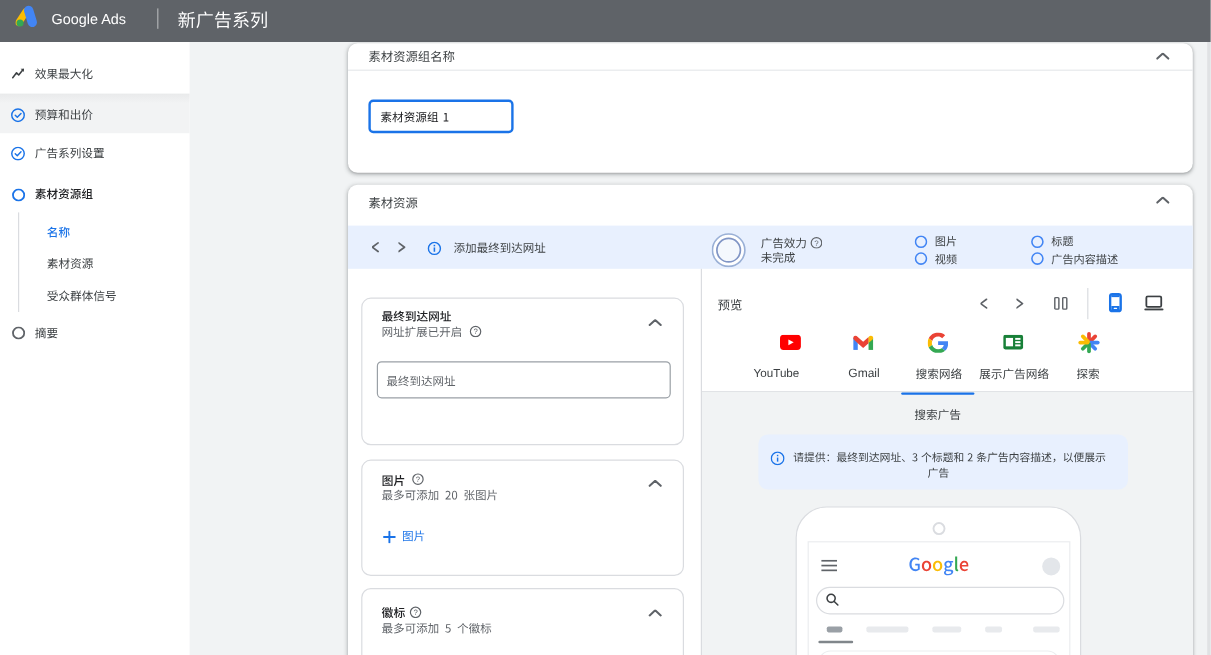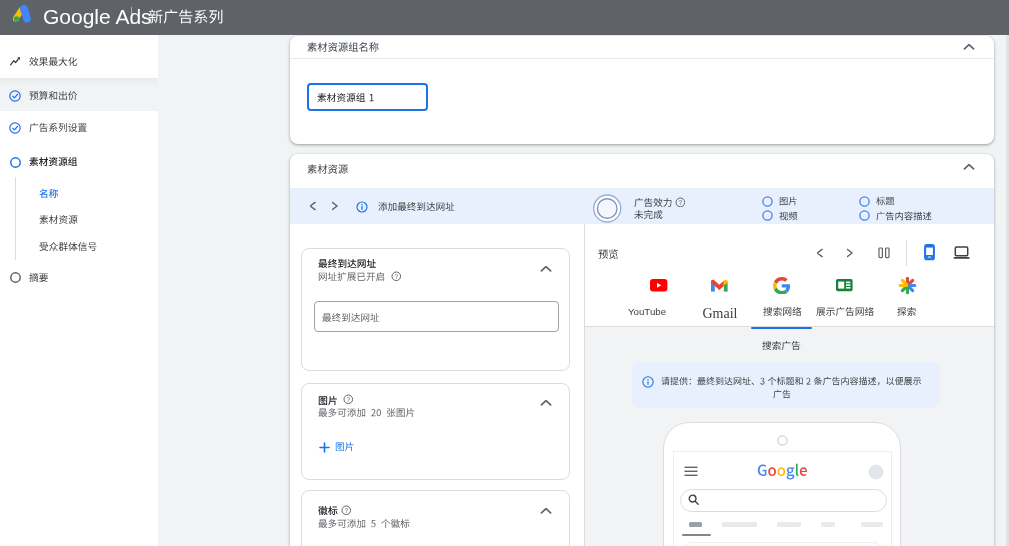--- a/index.html
+++ b/index.html
@@ -114,21 +114,21 @@
   </svg>
 <div style="position:absolute;left:0;top:0;width:1009px;height:546px;background:#f1f3f4;overflow:hidden">
 <div style="position:absolute;left:0;top:0;width:1009px;height:35px;background:#5f6368"></div>
 <svg style="position:absolute;left:13px;top:3px;" width="24" height="24" viewBox="0 0 24 24">
 <g>
 <rect x="2.6" y="3" width="5.9" height="16.6" rx="2.95" fill="#fbbc04" transform="rotate(33 5.5 11.3)"></rect>
 <circle cx="3.7" cy="16.1" r="2.95" fill="#34a853"></circle>
 <rect x="8.5" y="1.6" width="7.8" height="18.2" rx="3.9" fill="#4285f4" transform="rotate(-17 12.4 10.7)"></rect>
 </g>
     </svg>
-<div style="position:absolute;left:43px;top:0;height:35px;line-height:33px;font-size:21px;color:#fff;font-family:'Liberation Sans',sans-serif">Google Ads</div>
+<div style="position:absolute;left:43px;top:0;height:35px;line-height:33px;font-size:12px;color:#fff;font-family:'Liberation Sans',sans-serif">Google Ads</div>
 <div style="position:absolute;left:130.5px;top:7px;width:1px;height:17px;background:rgba(255,255,255,.5)"></div>
 <svg style="position:absolute;left:148.0px;top:4.5px;overflow:visible" width="77" height="23">
       <g fill="#fff">
         <use href="#gr65b0" transform="translate(0.00,17.24) scale(0.015100,-0.015100)"></use>
         <use href="#gr5e7f" transform="translate(15.10,17.24) scale(0.015100,-0.015100)"></use>
         <use href="#gr544a" transform="translate(30.20,17.24) scale(0.015100,-0.015100)"></use>
         <use href="#gr7cfb" transform="translate(45.30,17.24) scale(0.015100,-0.015100)"></use>
         <use href="#gr5217" transform="translate(60.40,17.24) scale(0.015100,-0.015100)"></use>
       </g>
     </svg>
@@ -507,21 +507,21 @@
       <line x1="9.50" y1="8.30" x2="9.50" y2="2.20" stroke="#ea4335" stroke-width="3.1" stroke-linecap="round"></line>
       <line x1="10.35" y1="8.65" x2="14.66" y2="4.34" stroke="#ea4335" stroke-width="3.1" stroke-linecap="round"></line>
       <line x1="10.70" y1="9.50" x2="16.80" y2="9.50" stroke="#4285f4" stroke-width="3.1" stroke-linecap="round"></line>
       <line x1="10.35" y1="10.35" x2="14.66" y2="14.66" stroke="#4285f4" stroke-width="3.1" stroke-linecap="round"></line>
       <line x1="9.50" y1="10.70" x2="9.50" y2="16.80" stroke="#34a853" stroke-width="3.1" stroke-linecap="round"></line>
       <line x1="8.65" y1="10.35" x2="4.34" y2="14.66" stroke="#34a853" stroke-width="3.1" stroke-linecap="round"></line>
       <line x1="8.30" y1="9.50" x2="2.20" y2="9.50" stroke="#fbbc04" stroke-width="3.1" stroke-linecap="round"></line>
       <line x1="8.65" y1="8.65" x2="4.34" y2="4.34" stroke="#fbbc04" stroke-width="3.1" stroke-linecap="round"></line>
     </svg>
 <div style="position:absolute;left:628px;top:306px;width:60px;text-align:left;font-size:9.7px;color:#3c4043;font-family:'Liberation Sans',sans-serif">YouTube</div>
-<div style="position:absolute;left:690px;top:306px;width:60px;text-align:center;font-size:14px;color:#3c4043;font-family:Liberation Serif, serif">Gmail</div>
+<div style="position:absolute;left:690px;top:306px;width:60px;text-align:center;font-size:10px;color:#3c4043;font-family:Liberation Sans, sans-serif">Gmail</div>
 <svg style="position:absolute;left:762.8px;top:304.3px;overflow:visible" width="40" height="15">
       <g fill="#3c4043">
         <use href="#gr641c" transform="translate(0.00,11.19) scale(0.009700,-0.009700)"></use>
         <use href="#gr7d22" transform="translate(9.70,11.19) scale(0.009700,-0.009700)"></use>
         <use href="#gr7f51" transform="translate(19.40,11.19) scale(0.009700,-0.009700)"></use>
         <use href="#gr7edc" transform="translate(29.10,11.19) scale(0.009700,-0.009700)"></use>
       </g>
     </svg>
 <svg style="position:absolute;left:815.6px;top:304.3px;overflow:visible" width="60" height="15">
       <g fill="#3c4043">

